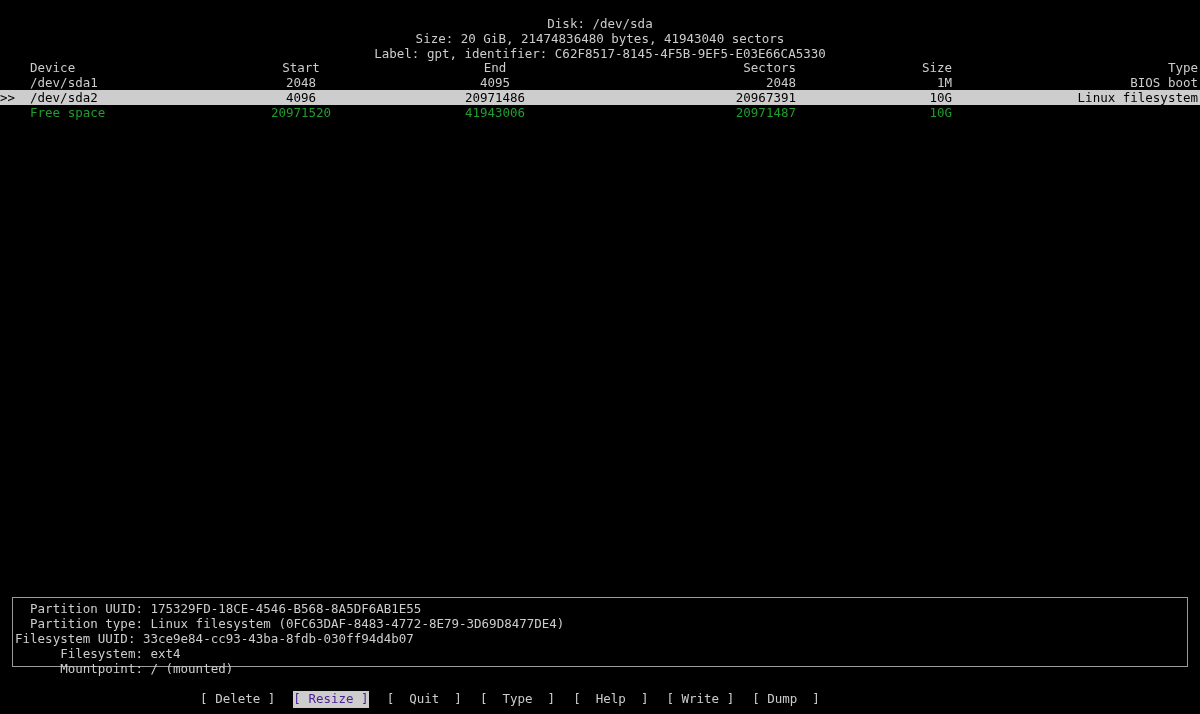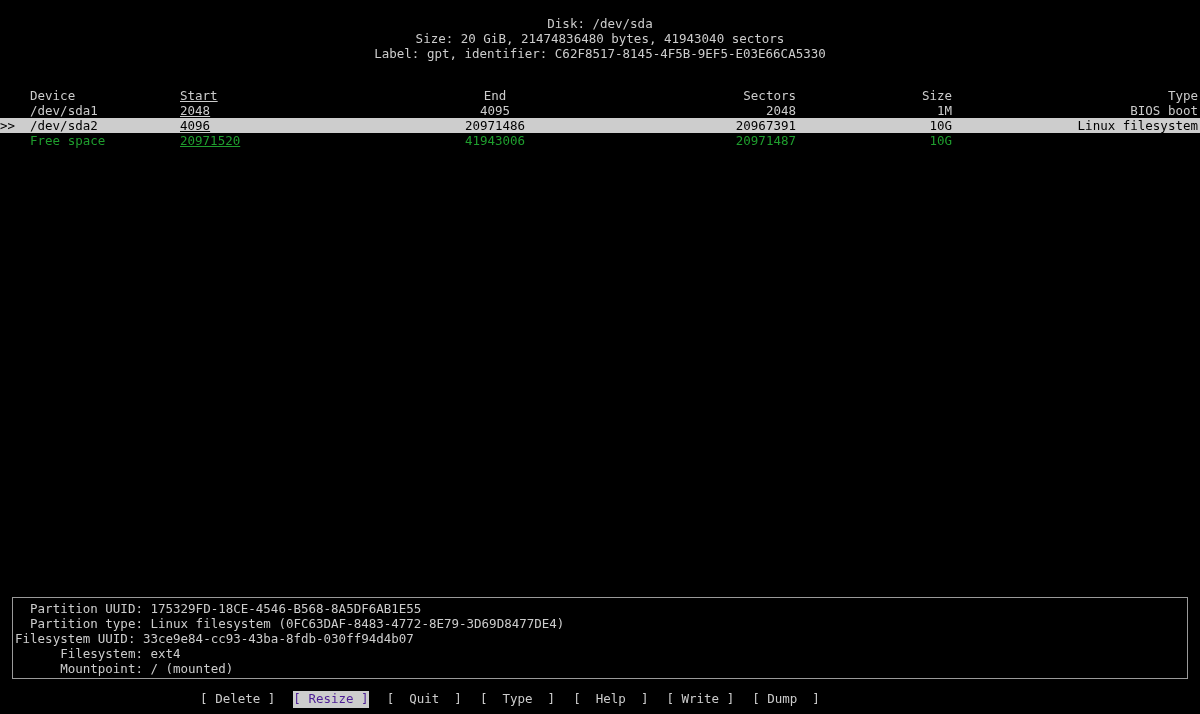--- a/index.html
+++ b/index.html
@@ -48,43 +48,42 @@
   }
   .prow.selected {
     background: #cdcdcd;
     color: #000000;
   }
   .prow.free {
     color: #1f9e2e;
   }
   .prow.header {
     color: #cccccc;
-    margin-top: 28px;
   }
 
   .cell {
     position: absolute;
     top: 0;
     white-space: pre;
   }
   .c-marker   { left: 0px;   width: 26px; text-align: left; }
   .c-device   { left: 30px;  width: 300px; text-align: left; }
-  .c-start    { left: 180px; width: 242px; text-align: left; text-decoration: underline; }
+  .c-start    { left: 180px; width: 242px; text-align: center; }
   .c-end      { left: 390px; width: 210px; text-align: center; }
   .c-sectors  { left: 600px; width: 196px; text-align: right; }
   .c-size     { left: 820px; width: 132px; text-align: right; }
   .c-type     { left: 960px; width: 238px; text-align: right; }
 
   
   .infobox {
     position: absolute;
     left: 12px;
     top: 597px;
     width: 1176px;
-    height: 82px;
+    height: 70px;
     border: 1px solid #9a9a9a;
     box-sizing: border-box;
     padding: 3px 0 0 0;
   }
   .infoline {
     white-space: pre;
     color: #cccccc;
     height: 15px;
     padding-left: 2px;
   }

